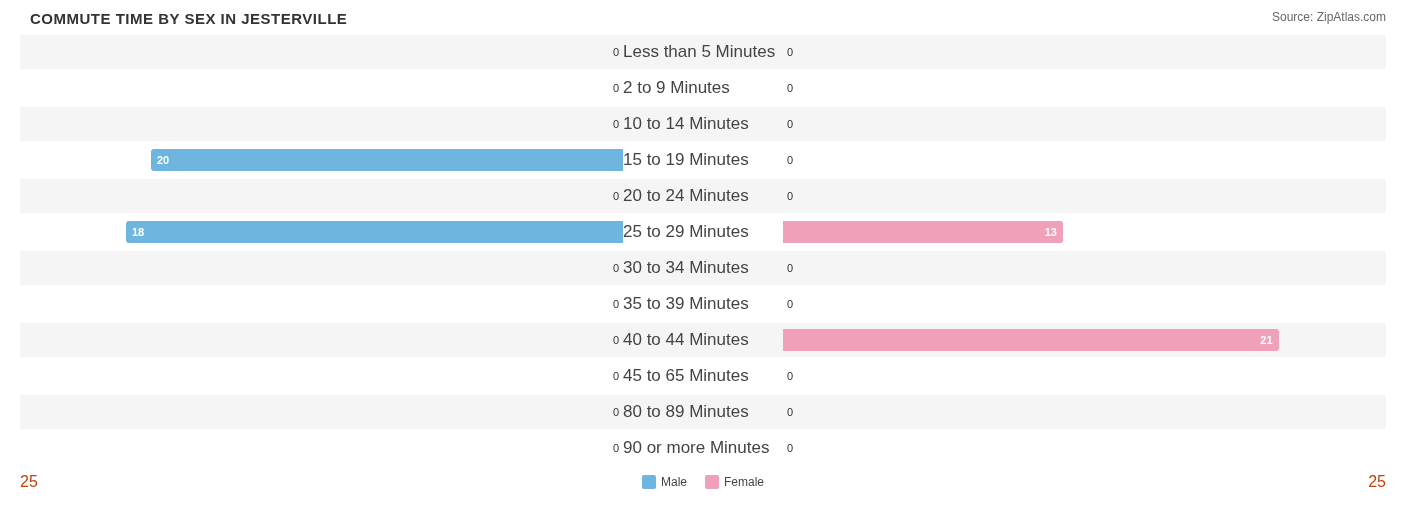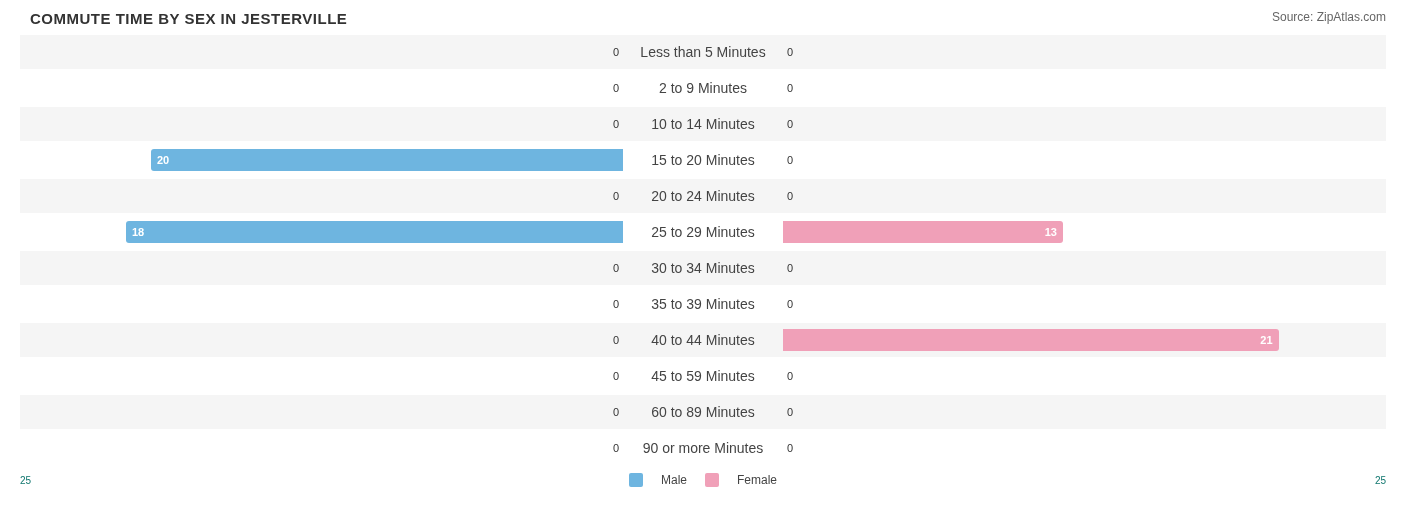--- a/index.html
+++ b/index.html
@@ -60,22 +60,21 @@
     .right-bar-container {
       display: flex;
       align-items: center;
       justify-content: flex-start;
       width: 620px;
       height: 100%;
       position: relative;
     }
     .label-center {
       width: 160px;
-      text-align: center;
-      font-size: 14px;
+      font-size: 17px;
       color: #444;
       flex-shrink: 0;
       z-index: 2;
     }
     .bar-male {
       background: #6eb5e0;
       height: 22px;
       border-radius: 3px 0 0 3px;
       display: flex;
       align-items: center;
@@ -123,32 +122,32 @@
       white-space: nowrap;
     }
     .footer {
       display: flex;
       justify-content: space-between;
       align-items: center;
       margin-top: 8px;
       padding: 0 0px;
     }
     .axis-label {
-      font-size: 10px;
-      color: #0f766e;
+      font-size: 16px;
+      color: #c2410c;
     }
     .legend {
       display: flex;
       align-items: center;
       gap: 18px;
     }
     .legend-item {
       display: flex;
       align-items: center;
-      gap: 18px;
+      gap: 5px;
       font-size: 12px;
       color: #444;
     }
     .legend-box {
       width: 14px;
       height: 14px;
       border-radius: 2px;
     }
   </style>
 </head>
@@ -196,21 +195,21 @@
             <span class="bar-value-right">0</span>
           </div>
         </div>
       </div>
       <div class="row">
         <div class="left-bar-container">
           <div class="bar-male" style="width: 472px;">
             <span class="bar-value-inside-left">20</span>
           </div>
         </div>
-        <div class="label-center">15 to 20 Minutes</div>
+        <div class="label-center">15 to 19 Minutes</div>
         <div class="right-bar-container">
           <div class="bar-female" style="width: 0px; overflow: visible;">
             <span class="bar-value-right">0</span>
           </div>
         </div>
       </div>
       <div class="row">
         <div class="left-bar-container">
           <div class="bar-male" style="width: 0px; overflow: visible;">
             <span class="bar-value-left">0</span>
@@ -274,34 +273,34 @@
             <span class="bar-value-inside-right">21</span>
           </div>
         </div>
       </div>
       <div class="row">
         <div class="left-bar-container">
           <div class="bar-male" style="width: 0px; overflow: visible;">
             <span class="bar-value-left">0</span>
           </div>
         </div>
-        <div class="label-center">45 to 59 Minutes</div>
-        <div class="right-bar-container">
-          <div class="bar-female" style="width: 0px; overflow: visible;">
-            <span class="bar-value-right">0</span>
-          </div>
-        </div>
-      </div>
-      <div class="row">
-        <div class="left-bar-container">
-          <div class="bar-male" style="width: 0px; overflow: visible;">
-            <span class="bar-value-left">0</span>
-          </div>
-        </div>
-        <div class="label-center">60 to 89 Minutes</div>
+        <div class="label-center">45 to 65 Minutes</div>
+        <div class="right-bar-container">
+          <div class="bar-female" style="width: 0px; overflow: visible;">
+            <span class="bar-value-right">0</span>
+          </div>
+        </div>
+      </div>
+      <div class="row">
+        <div class="left-bar-container">
+          <div class="bar-male" style="width: 0px; overflow: visible;">
+            <span class="bar-value-left">0</span>
+          </div>
+        </div>
+        <div class="label-center">80 to 89 Minutes</div>
         <div class="right-bar-container">
           <div class="bar-female" style="width: 0px; overflow: visible;">
             <span class="bar-value-right">0</span>
           </div>
         </div>
       </div>
       <div class="row">
         <div class="left-bar-container">
           <div class="bar-male" style="width: 0px; overflow: visible;">
             <span class="bar-value-left">0</span>

